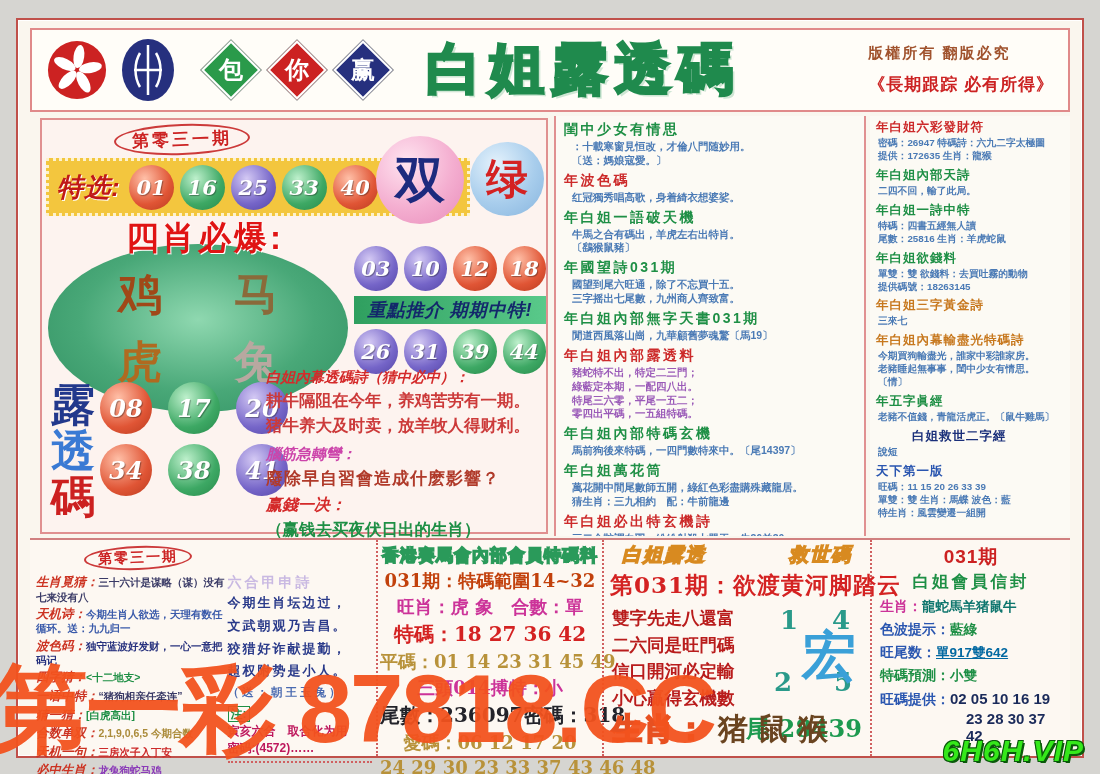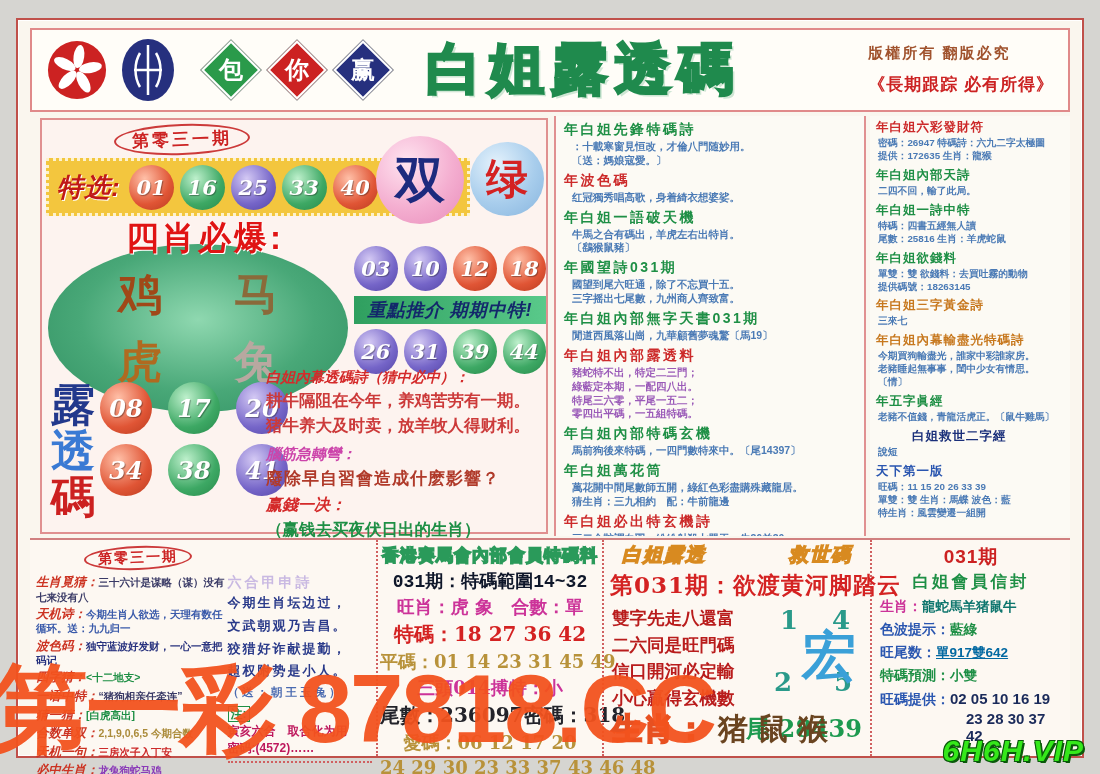--- a/index.html
+++ b/index.html
@@ -119,21 +119,21 @@
   .b1send { color:#4a6ab0; font-weight:bold; font-size:11.5px; letter-spacing:3px; margin-top:2px; }
   .b1note { margin-top:4px; border-bottom:2px dotted #d06060; padding-bottom:4px; }
   .b1note .nlbl { color:#1e8f45; font-weight:bold; font-size:12px; border:1px solid #1e8f45;
                   padding:0 2px; margin-right:4px; }
   .b1note .ntxt { color:#be185d; font-weight:bold; font-size:12px; white-space:pre-line; display:inline-block;
                   vertical-align:top; }
   .b3hdr { font-size:17px; font-weight:bold; color:#efe9da; -webkit-text-stroke:1.5px #2a9a5a;
            letter-spacing:1px; white-space:nowrap; }
   .b3line { font-weight:bold; font-size:18px; margin-top:2px; white-space:nowrap;
             font-family:"DejaVu Serif", serif; }
-  .b3line[data-c="green"]{ color:#0f172a;font-family:Liberation Mono, monospace; } .b3line[data-c="magenta"]{ color:#cc3399; }
+  .b3line[data-c="green"]{ color:#c2410c; } .b3line[data-c="magenta"]{ color:#cc3399; }
   .b3line[data-c="red"]{ color:#d42222; font-size:20px; } .b3line[data-c="olive"]{ color:#b8923a; }
   .b3line[data-c="dark"]{ color:#23232a; font-size:20px; }
   .b4hdr { display:flex; justify-content:space-between; padding:0 12px; }
   .b4hdr span { font-size:19px; font-weight:bold; font-style:italic; color:#f6efdc;
                 -webkit-text-stroke:1.3px #d88a20; letter-spacing:2px; }
   .b4main { color:#d42222; font-weight:bold; font-size:23px; letter-spacing:1px; text-align:center;
             font-family:"DejaVu Serif", serif; white-space:nowrap; margin-top:2px; }
   .b4grid { position:relative; height:108px; margin-top:4px; }
   .b4lines { position:absolute; left:2px; top:0; }
   .b4lines div { color:#b91c1c; font-weight:bold; font-size:17.5px; line-height:1.52; white-space:nowrap; }
@@ -264,21 +264,21 @@
           <div class="lpoem-line">猪牛养大及时卖，放羊牧人得财利。</div>
           <div class="brain-label">腦筋急轉彎：</div>
           <div class="brain-q">廢除早自習會造成什麽影響？</div>
           <div class="win-label">赢錢一决：</div>
           <div class="win-answer">（赢钱去买夜伏日出的生肖）</div>
         </div>
       </div>
 
       <div class="mcol">
           <div class="tblock" data-c="green">
-          <div class="th">年白姐先鋒特碼詩</div>
+          <div class="th">閨中少女有情思</div>
           <div class="tb">：十載寒窗見恒改，才倫八門随妙用。
 〔送：媽娘寇愛。〕</div>
         </div>
           <div class="tblock" data-c="red">
           <div class="th">年波色碼</div>
           <div class="tb">红冠獨秀唱高歌，身着綺衣想婆娑。</div>
         </div>
           <div class="tblock" data-c="green">
           <div class="th">年白姐一語破天機</div>
           <div class="tb">牛馬之合有碼出，羊虎左右出特肖。

